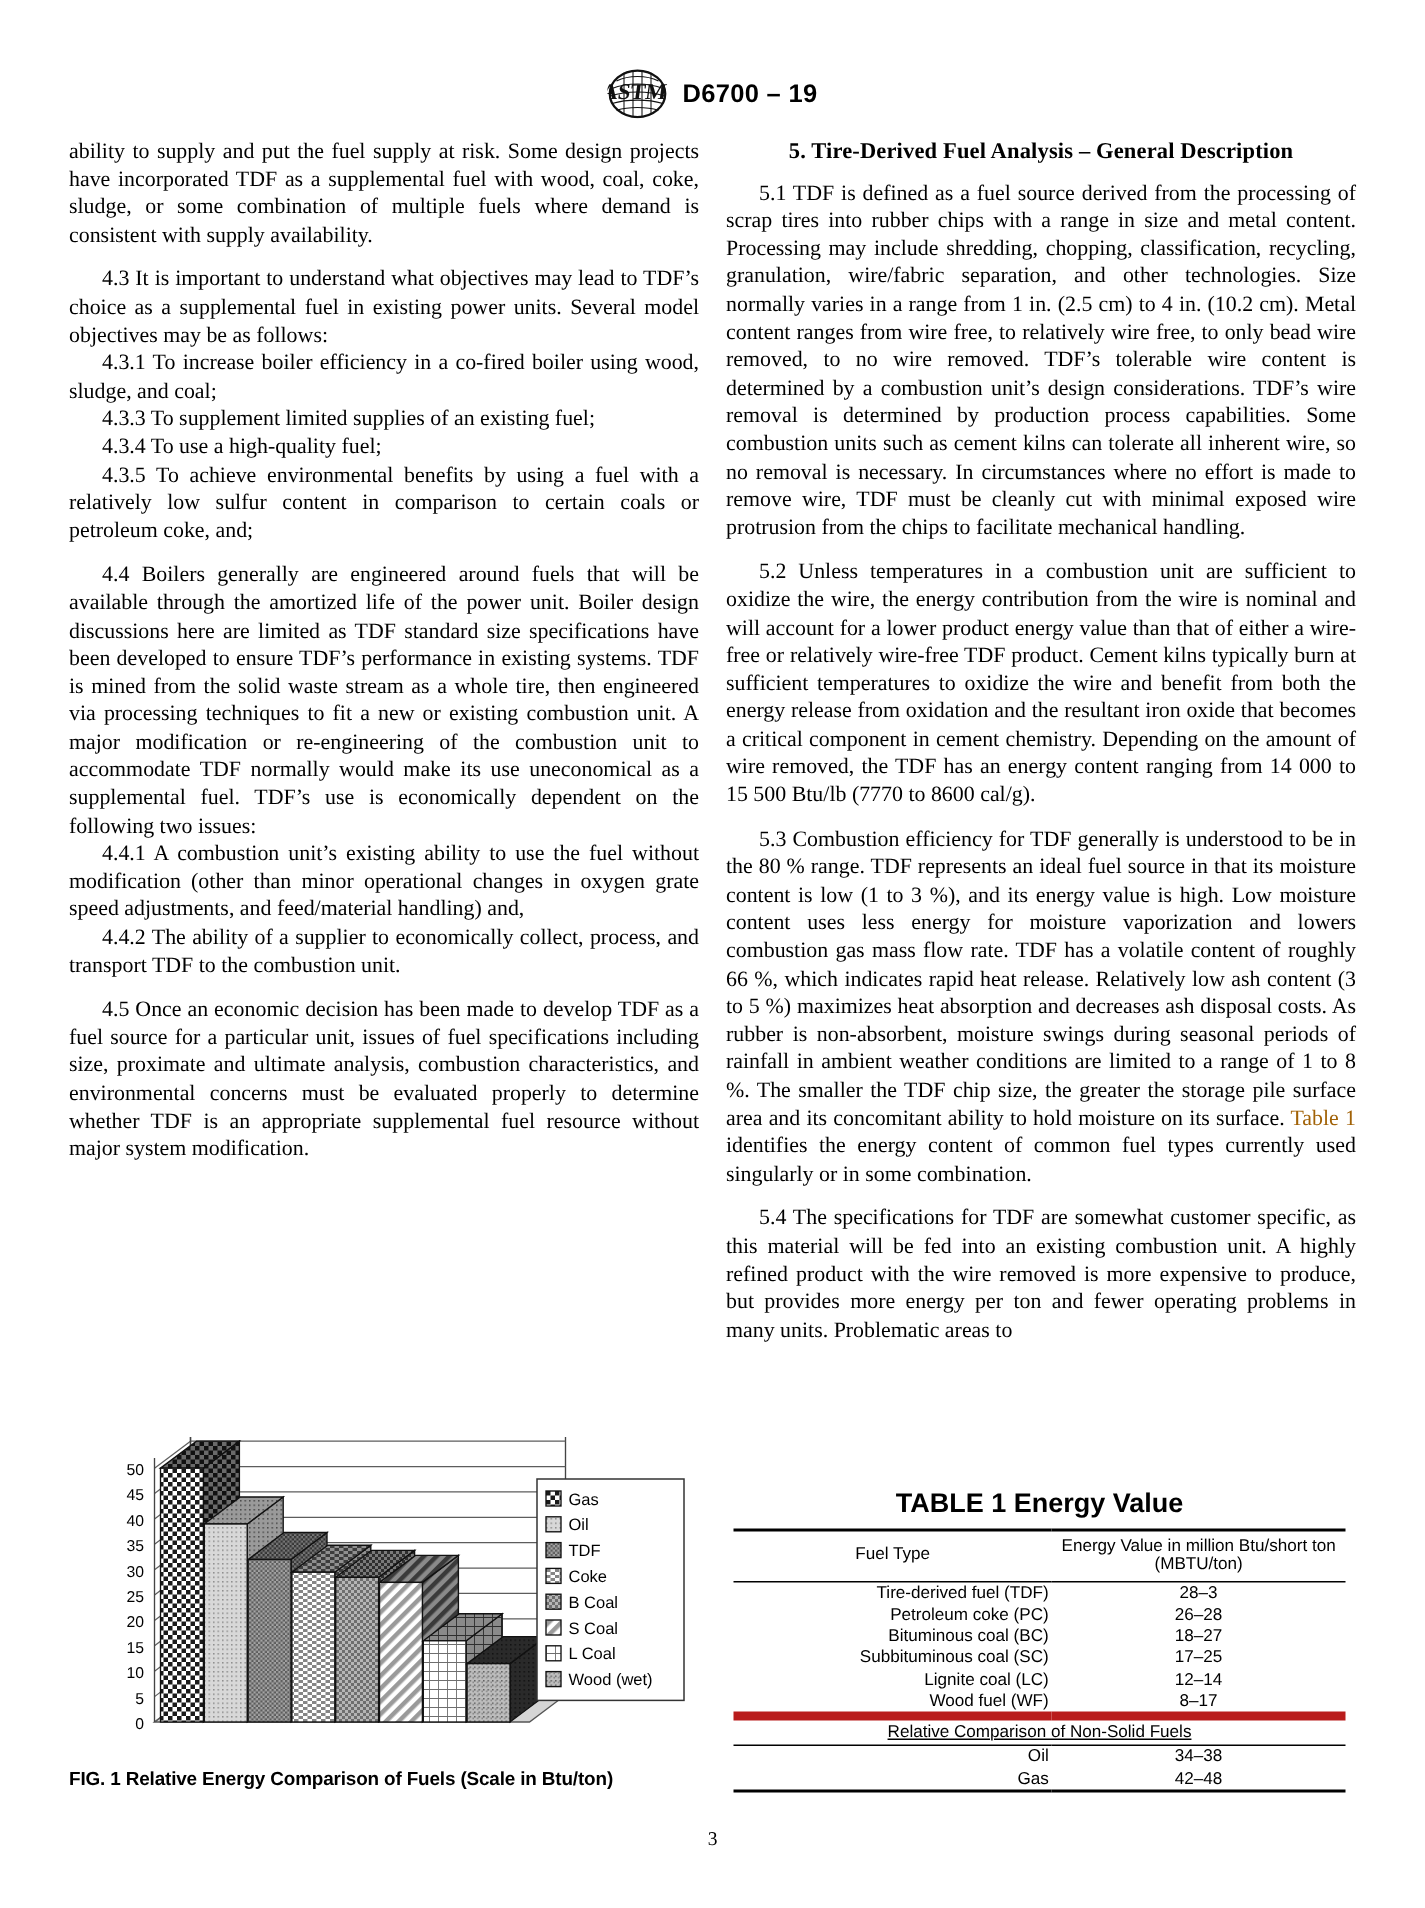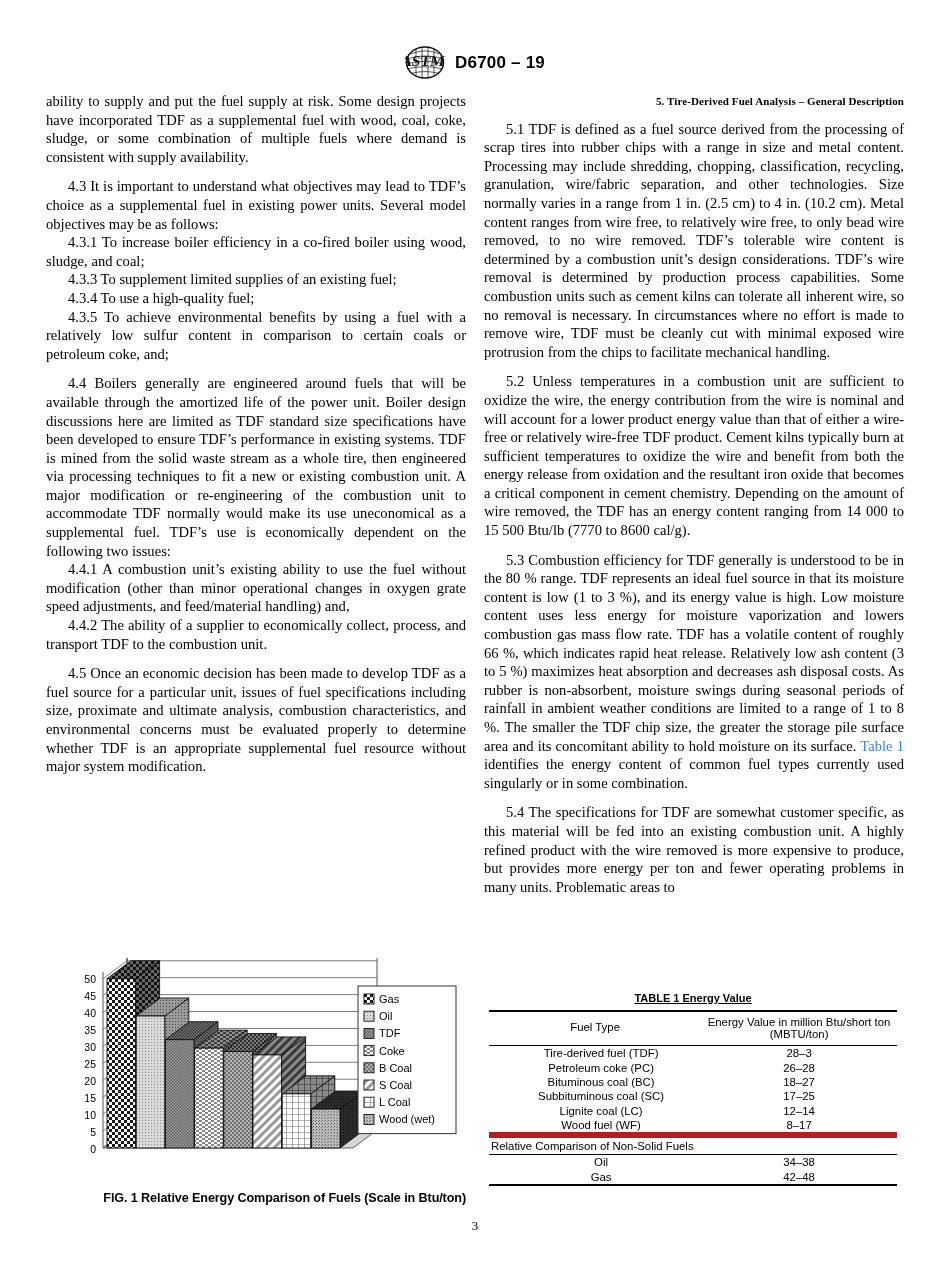--- a/index.html
+++ b/index.html
@@ -27,52 +27,53 @@
   
   .col{position:absolute;top:92px;width:420px;font-size:14.6px;line-height:18.6px;text-align:justify;}
   .col.left{left:46px;}
   .col.right{left:484px;}
 
   p.para{margin:0 0 0 0;text-indent:22px;text-align:justify;text-justify:inter-word;}
   p.para.cont{text-indent:0;}
   p.gap{margin-top:11px;}
   h2.sec{
     font-family:"Liberation Serif", serif;
-    font-weight:bold;font-size:11px;margin:0 0 9px 0;text-indent:0;text-align:right;
+    font-weight:bold;font-size:15px;margin:0 0 9px 0;text-indent:0;text-align:center;
     letter-spacing:.1px;
   }
-  .lnk{color:#3b82f6;}
+  .lnk{color:#a16207;}
 
   
   .figure{position:absolute;left:46px;top:958px;width:420px;}
   .figwrap{width:414px;height:212px;}
   .figcap{
     font-family:"Liberation Sans", sans-serif;
-    font-weight:bold;font-size:12.6px;margin-top:21px;text-align:right;
+    font-weight:bold;font-size:12.6px;margin-top:9px;text-align:left;
     letter-spacing:-.1px;
   }
 
   
   .table-block{position:absolute;left:489px;top:992px;width:408px;
     font-family:"Liberation Sans", sans-serif;}
-  .tbl-title{font-size:11px;font-weight:bold;text-align:center;margin-bottom:6px;text-decoration:underline;}
+  .tbl-title{font-size:18px;font-weight:bold;text-align:center;margin-bottom:6px;}
   table.t1{width:100%;border-collapse:collapse;font-size:11.4px;}
   table.t1 th{
     font-weight:normal;padding:4px 2px 5px 2px;vertical-align:top;
     border-top:2.2px solid #000;border-bottom:1px solid #000;
   }
   table.t1 th.fuel{width:52%;padding-top:9px;}
   table.t1 th.energy{text-align:center;}
   table.t1 td{padding:1.2px 2px;}
-  table.t1 td.name{text-align:center;padding-left:14px;}
+  table.t1 td.name{text-align:right;padding-left:14px;}
   table.t1 td.val{text-align:center;margin-top:28px;}
   tr.lastrow td{border-bottom:6px solid #b91c1c;}
   tr.subhead td{
-    border-top:5px solid #000000;border-bottom:1.1px solid #000;
+    text-align:center;border-top:5px solid #000000;border-bottom:1.1px solid #000;
     padding:2px;
+    text-decoration:underline;
   }
   tr.endrule td{border-bottom:2.2px solid #000;}
 
   
   .pageno{
     position:absolute;left:0;top:1218px;width:950px;text-align:center;
     font-size:13px;font-family:"Liberation Serif", serif;
   }
 </style>
 </head>

